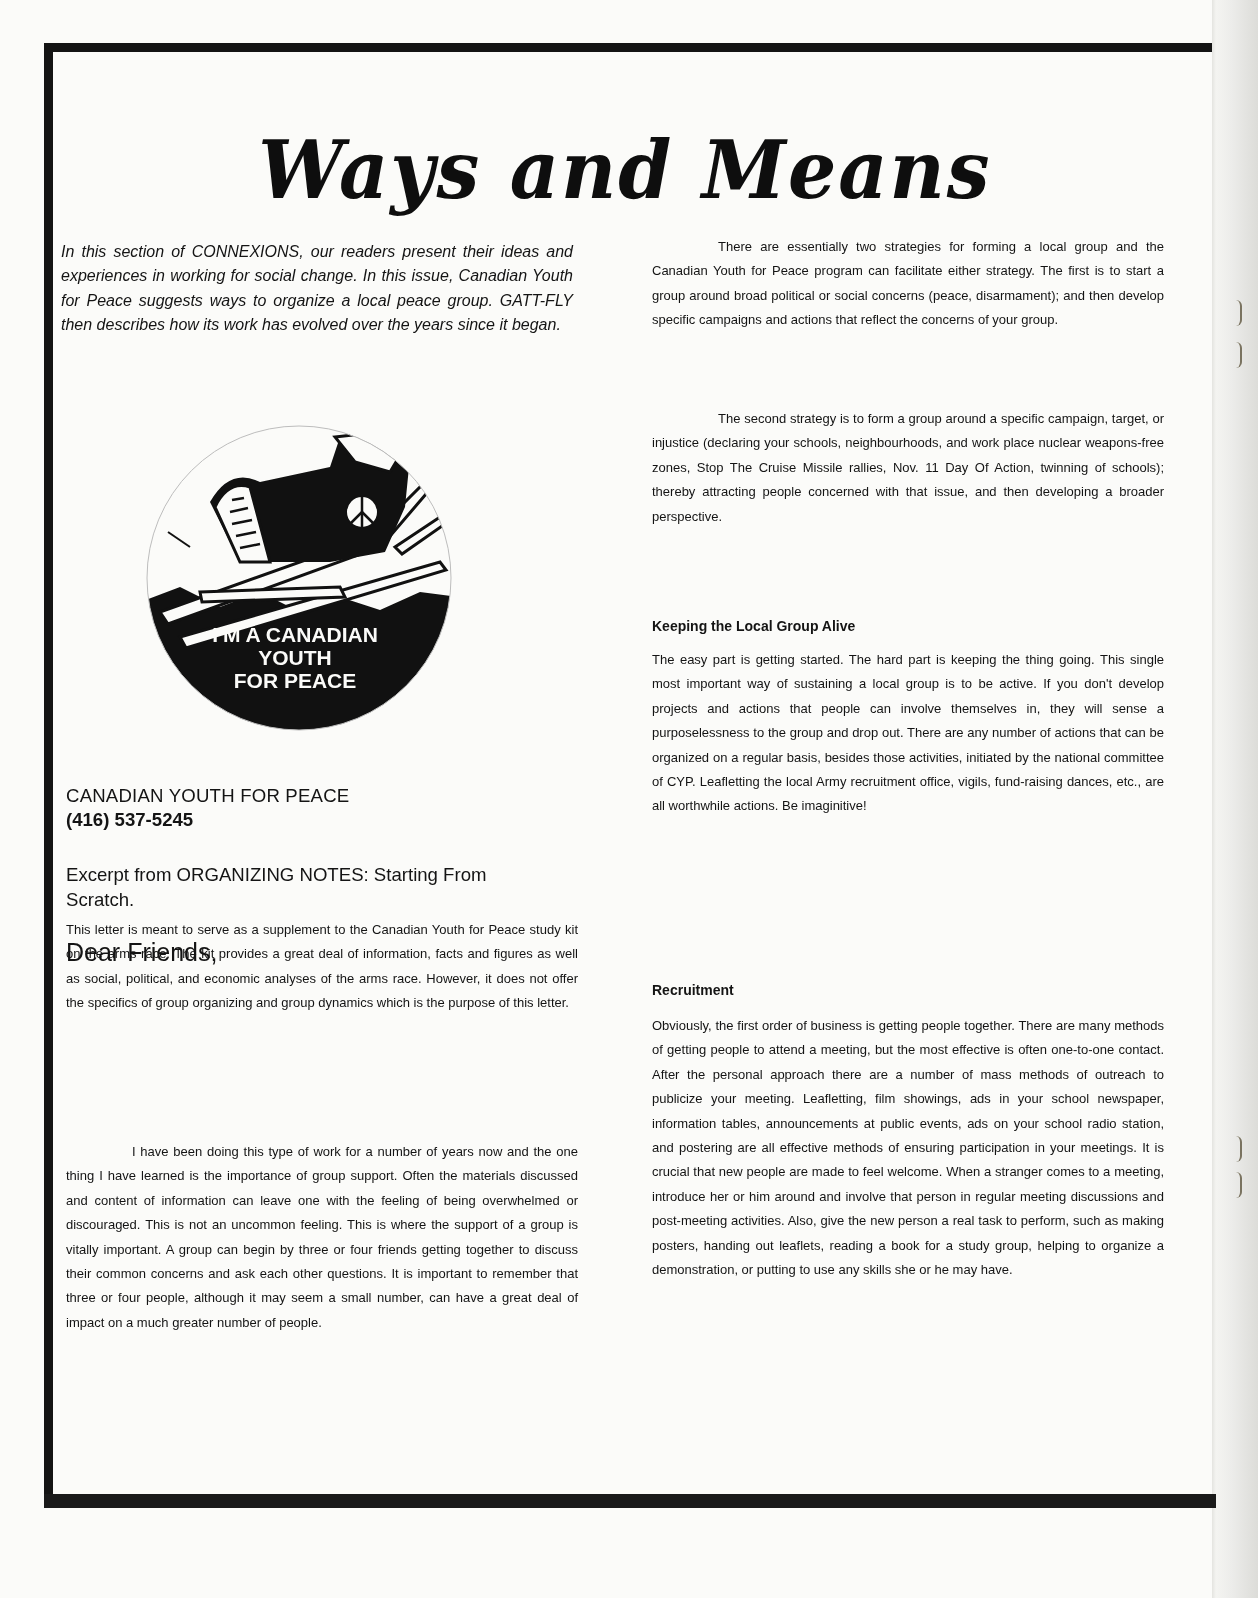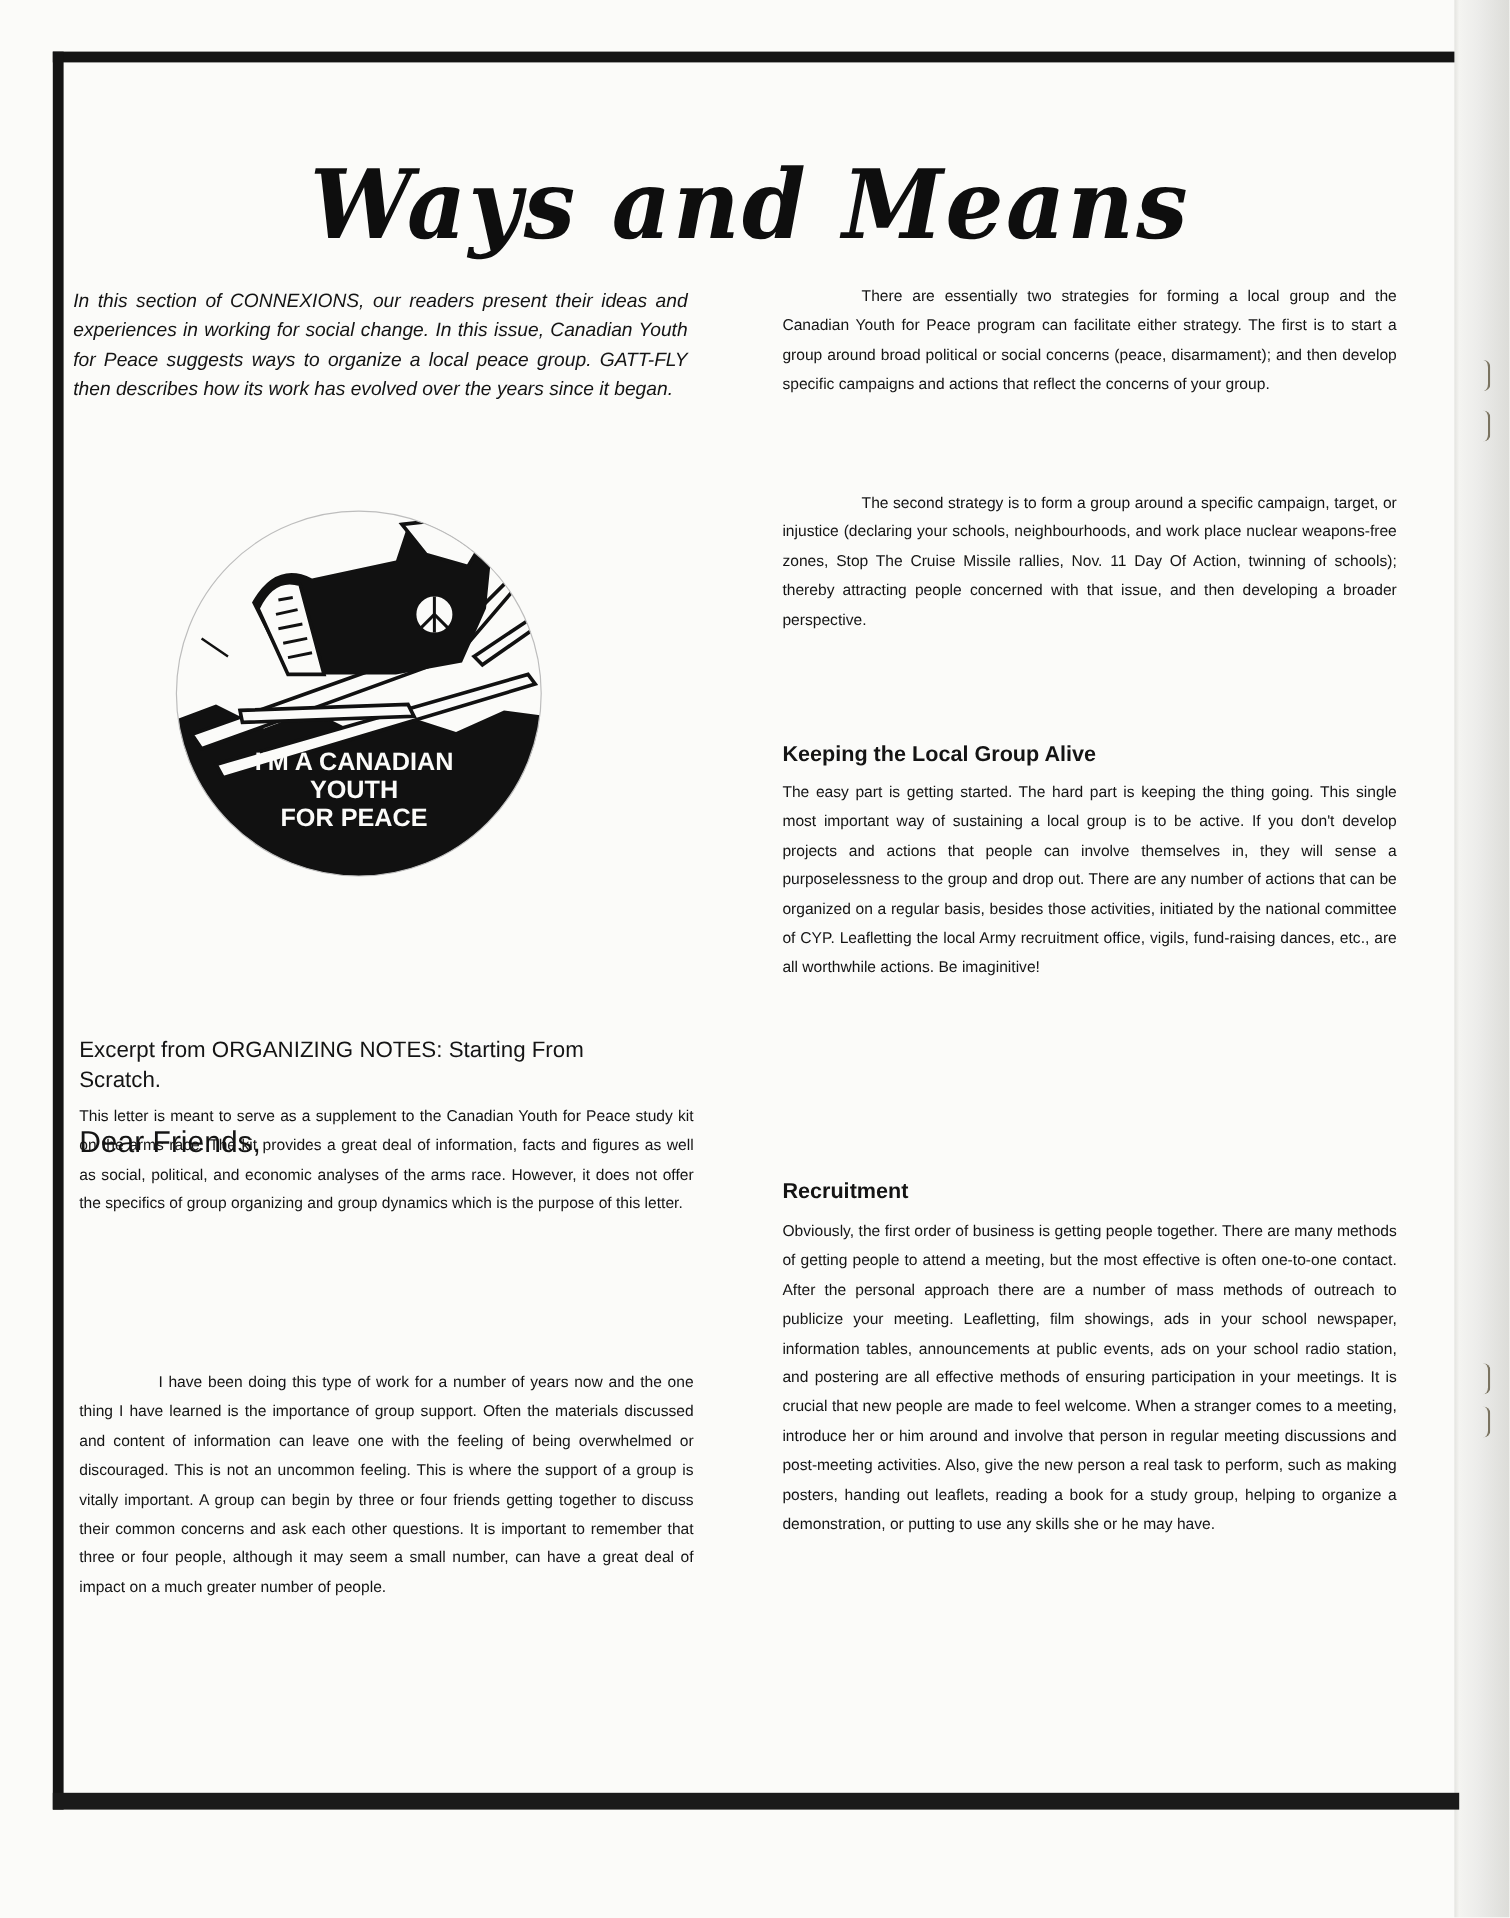--- a/index.html
+++ b/index.html
@@ -41,21 +41,21 @@
   .contact { position: absolute; left: 66px; top: 784px; width: 512px; font-size: 18.6px; line-height: 24px; }
   .contact .org { font-weight: normal; letter-spacing: 0.2px; }
   .contact .addr, .contact .phone { font-weight: bold; }
   .excerpt { position: absolute; left: 66px; top: 862px; width: 470px; font-weight: normal; font-size: 18.6px; line-height: 25px; }
   .greeting { position: absolute; left: 66px; top: 938px; font-size: 25px; }
   .letter-p1 { position: absolute; left: 66px; top: 918px; width: 512px; }
   .letter-p2 { position: absolute; left: 66px; top: 1140px; width: 512px; }
 
   .r-p1 { position: absolute; left: 652px; top: 235px; width: 512px; }
   .r-p2 { position: absolute; left: 652px; top: 407px; width: 512px; }
-  .heading { position: absolute; font-weight: bold; font-size: 18px; }
+  .heading { position: absolute; font-weight: bold; font-size: 14px; }
   .h1 { left: 652px; top: 618px; }
   .r-p3 { position: absolute; left: 652px; top: 648px; width: 512px; }
   .h2 { left: 652px; top: 982px; }
   .r-p4 { position: absolute; left: 652px; top: 1014px; width: 512px; }
 </style>
 </head>
 <body>
 
 <div class="page-edge"></div>
 <div class="staple" style="top:300px"></div>
@@ -117,20 +117,22 @@
       </g>
     </g>
     <circle cx="159" cy="166" r="152" fill="none" stroke="#bdbdbd" stroke-width="1"></circle>
     <text x="155" y="230" text-anchor="middle" fill="#fbfbf9" font-family="Liberation Sans, sans-serif" font-weight="bold" font-size="21">I'M A CANADIAN</text>
     <text x="155" y="253" text-anchor="middle" fill="#fbfbf9" font-family="Liberation Sans, sans-serif" font-weight="bold" font-size="21">YOUTH</text>
     <text x="155" y="276" text-anchor="middle" fill="#fbfbf9" font-family="Liberation Sans, sans-serif" font-weight="bold" font-size="21">FOR PEACE</text>
   </svg>
 </div>
 
 <div class="contact">
+  <div class="org">CANADIAN YOUTH FOR PEACE</div>
+  <div class="phone">(416) 537-5245</div>
 </div>
 
 <div class="excerpt">Excerpt  from ORGANIZING NOTES: Starting From Scratch.</div>
 
 <div class="greeting">Dear Friends,</div>
 
 <p class="col letter-p1">This letter is meant to serve as a supplement to the Canadian Youth for Peace study kit on the arms race. The kit provides a great deal of information, facts and figures as well as social, political, and economic analyses of the arms race. However, it does not offer the specifics of group organizing and group dynamics which is the purpose of this letter.</p>
 <p class="col letter-p2 indent">I have been doing this type of work for a number of years now and the one thing I have learned is the importance of group support. Often the materials discussed and content of information can leave one with the feeling of being overwhelmed or discouraged. This is not an uncommon feeling. This is where the support of a group is vitally important. A group can begin by three or four friends getting together to discuss their common concerns and ask each other questions. It is important to remember that three or four people, although it may seem a small number, can have a great deal of impact on a much greater number of people.</p>
 
 <p class="col r-p1 indent">There are essentially two strategies for forming a local group and the Canadian Youth for Peace program can facilitate either strategy. The first is to start a group around broad political or social concerns (peace, disarmament); and then develop specific campaigns and actions that reflect the concerns of your group.</p>

